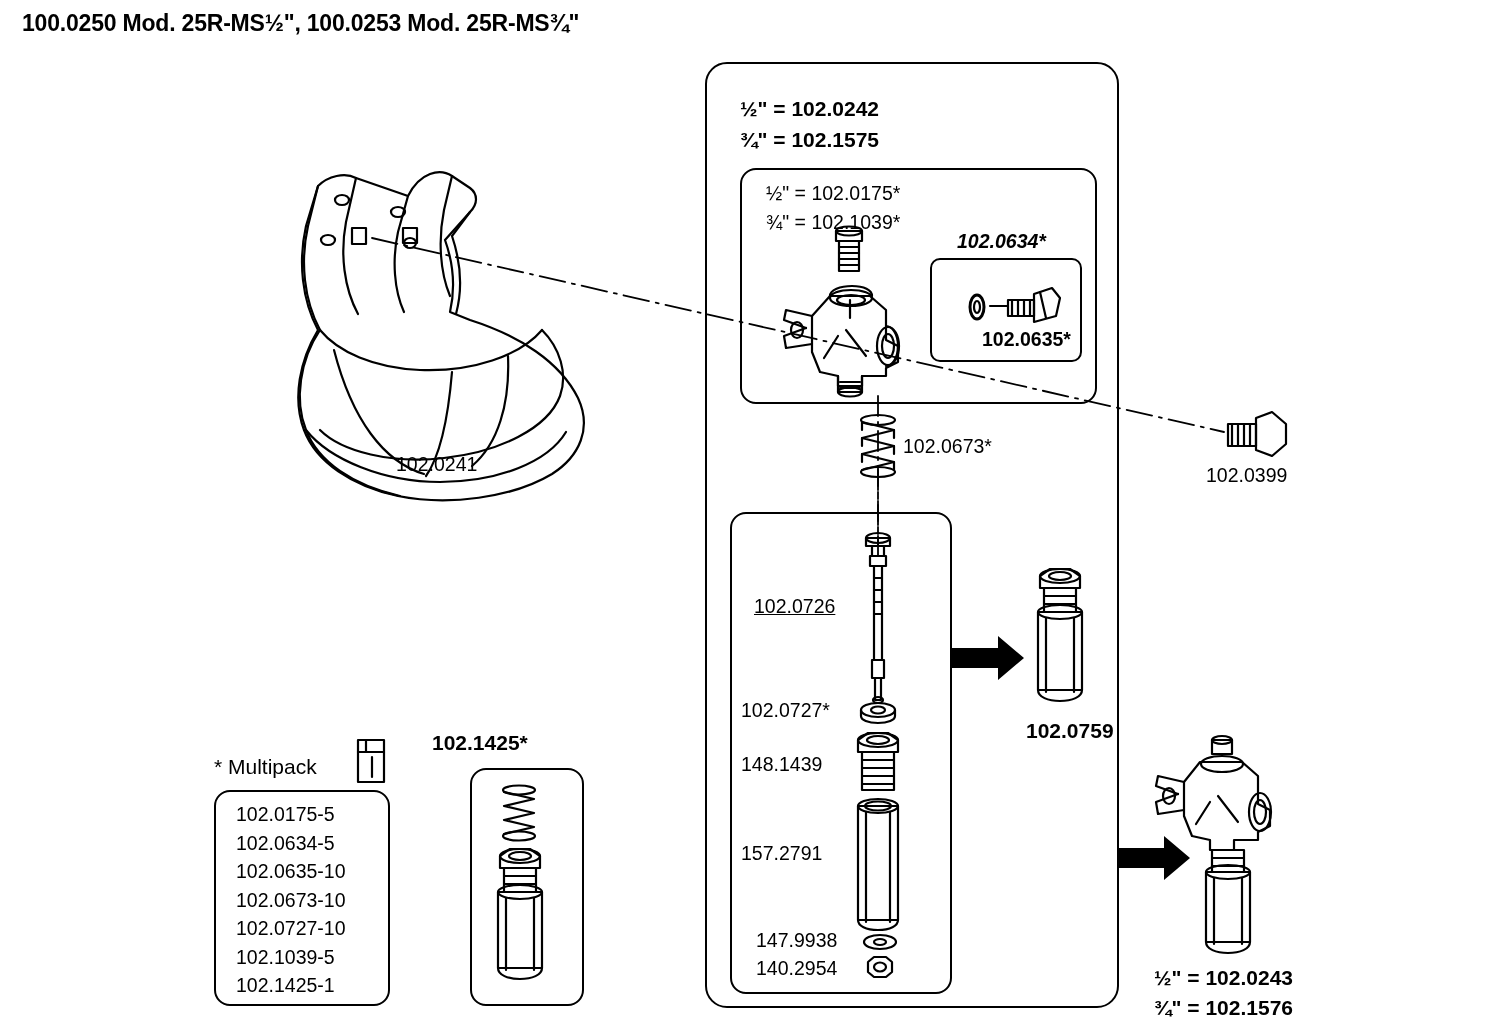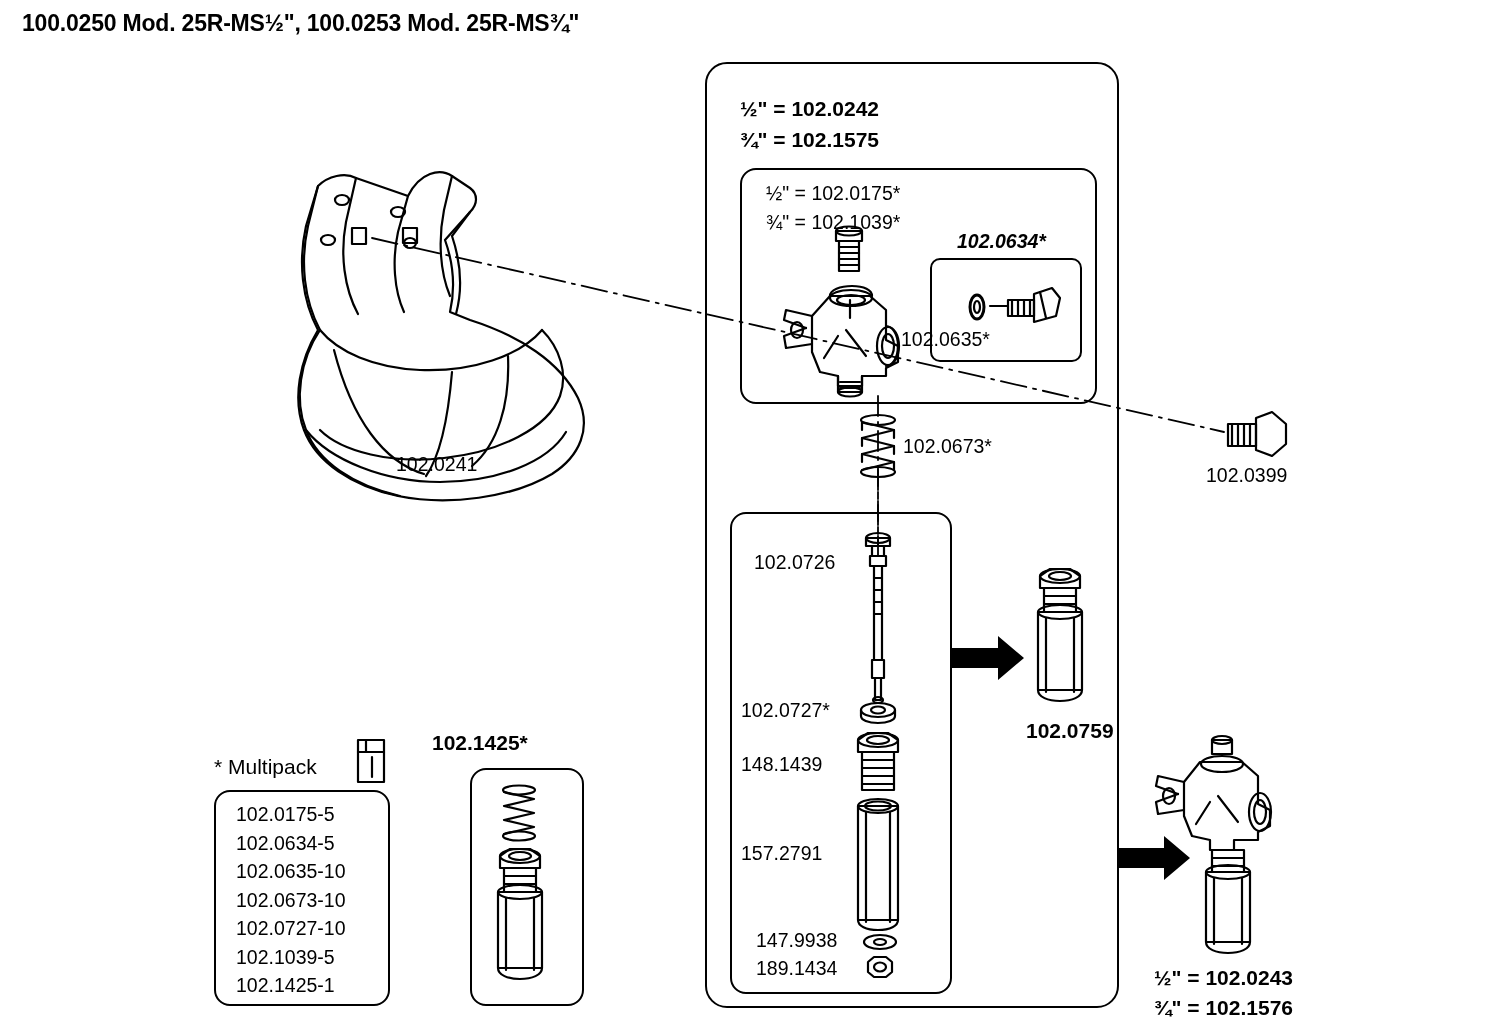--- a/index.html
+++ b/index.html
@@ -290,30 +290,30 @@
 
   <div class="lbl" style="left:1206px; top:464px;">102.0399</div>
 
   <div class="lbl b big" style="left:740px; top:97px;">½" = 102.0242</div>
   <div class="lbl b big" style="left:740px; top:128px;">¾" = 102.1575</div>
 
   <div class="lbl" style="left:766px; top:182px;">½" = 102.0175*</div>
   <div class="lbl" style="left:766px; top:211px;">¾" = 102.1039*</div>
 
   <div class="lbl b" style="left:957px; top:230px;font-style:italic;">102.0634*</div>
-  <div class="lbl" style="left:901px; top:328px;">102.0635*</div>
+  <div class="lbl" style="left:982px; top:328px;font-weight:bold;">102.0635*</div>
 
   <div class="lbl" style="left:903px; top:435px;">102.0673*</div>
 
-  <div class="lbl" style="left:754px; top:551px;">102.0726</div>
+  <div class="lbl" style="left:754px; top:595px;text-decoration:underline;">102.0726</div>
   <div class="lbl" style="left:741px; top:699px;">102.0727*</div>
   <div class="lbl" style="left:741px; top:753px;">148.1439</div>
   <div class="lbl" style="left:741px; top:842px;">157.2791</div>
   <div class="lbl" style="left:756px; top:929px;">147.9938</div>
-  <div class="lbl" style="left:756px; top:957px;">189.1434</div>
+  <div class="lbl" style="left:756px; top:957px;">140.2954</div>
 
   <div class="lbl b big" style="left:984px; top:719px;margin-left:42px;">102.0759</div>
 
   <div class="lbl b big" style="left:1154px; top:966px;">½" = 102.0243</div>
   <div class="lbl b big" style="left:1154px; top:996px;">¾" = 102.1576</div>
 
   <div class="lbl" style="left:214px; top:755px; font-size:21px;">* Multipack</div>
 
   <div class="ml-list" style="left:236px; top:800px;"><span>102.0175-5
 102.0634-5

